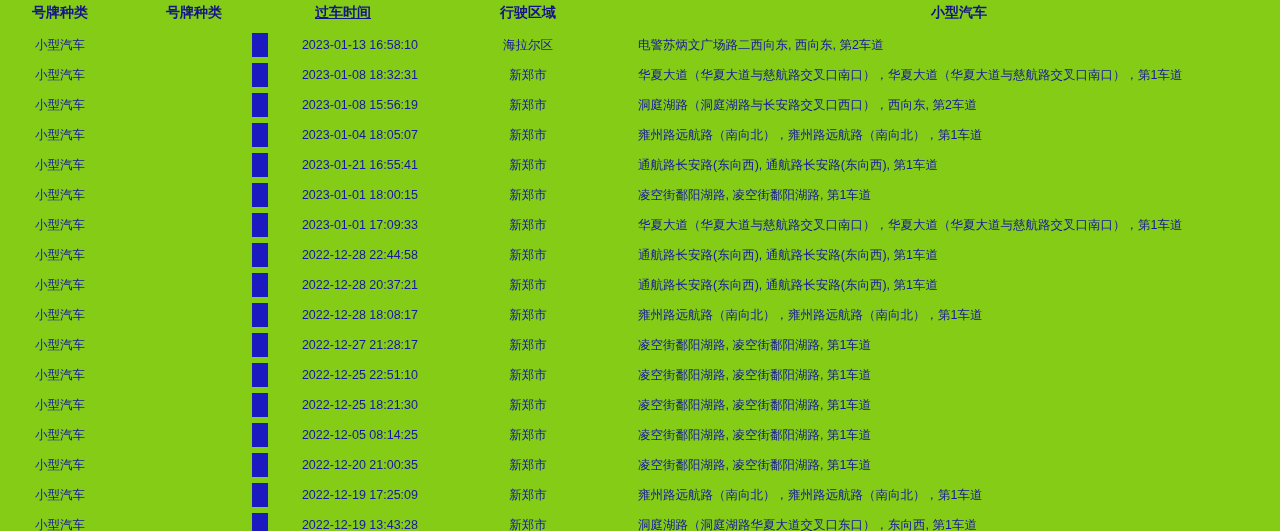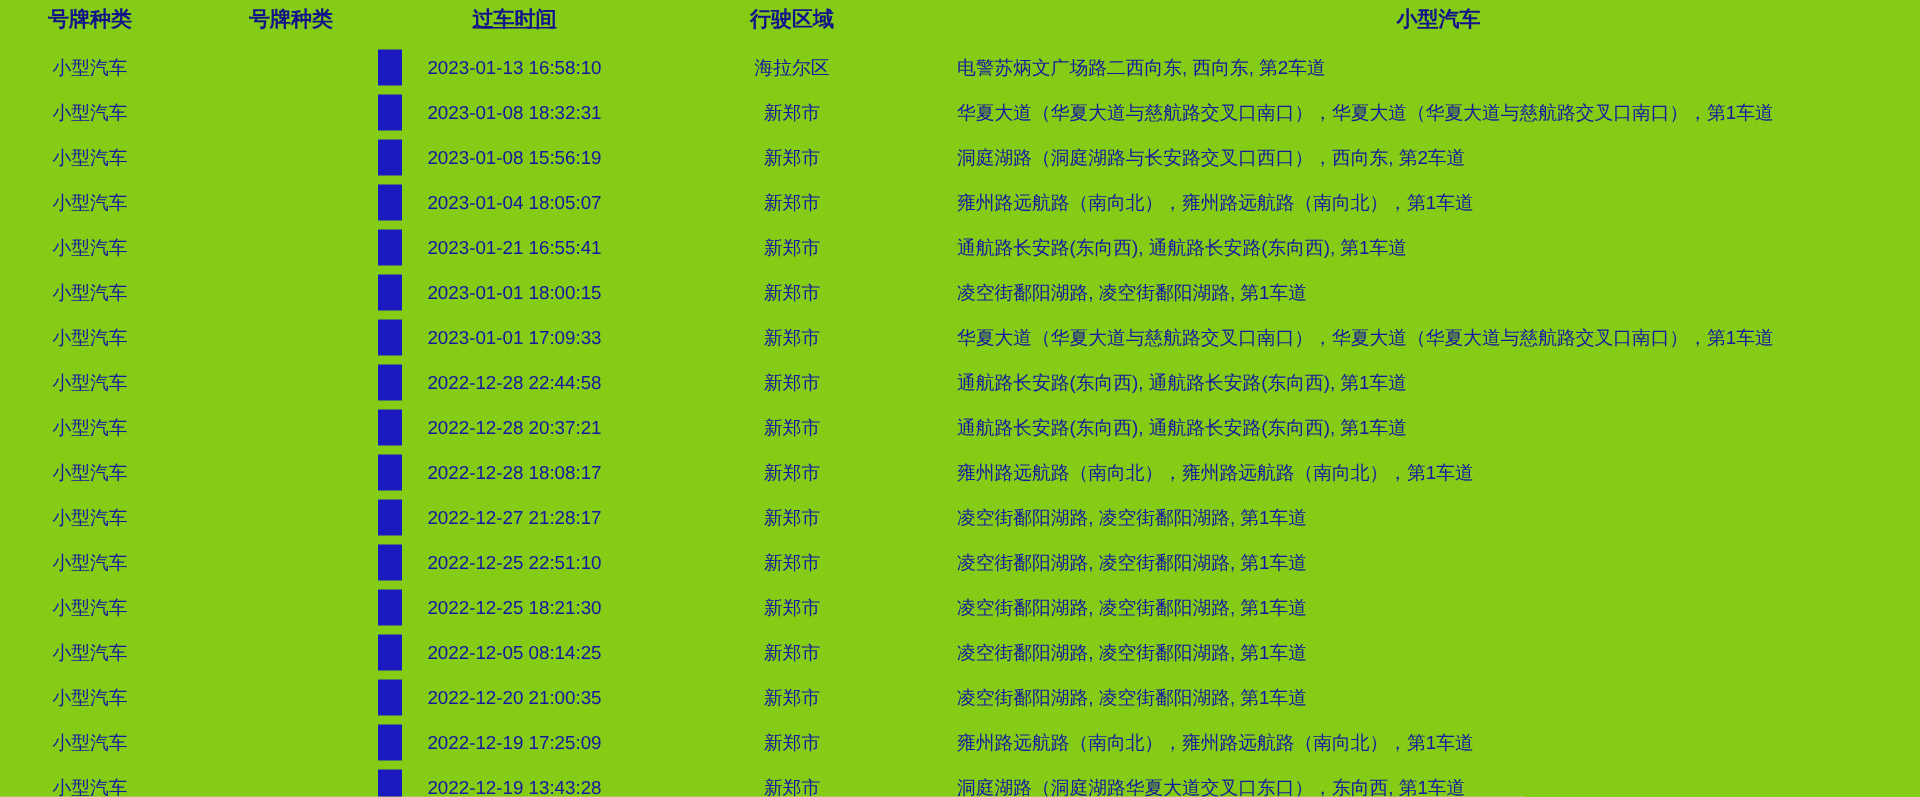--- a/index.html
+++ b/index.html
@@ -62,21 +62,21 @@
     color: #ffffff;
     font-size: 13px;
     font-weight: bold;
     padding: 3px 0 3px 0;
     margin: 0 0 0 132px;
     width: 116px;
     text-align: center;
     letter-spacing: 0.2px;
   }
   td.time {
-    text-align: center;
+    text-align: right;
     padding-left: 24px;
   }
   td.area {
     text-align: center;
     padding-left: 20px;
   }
   td.place {
     text-align: left;
     padding-left: 0px;
   }

